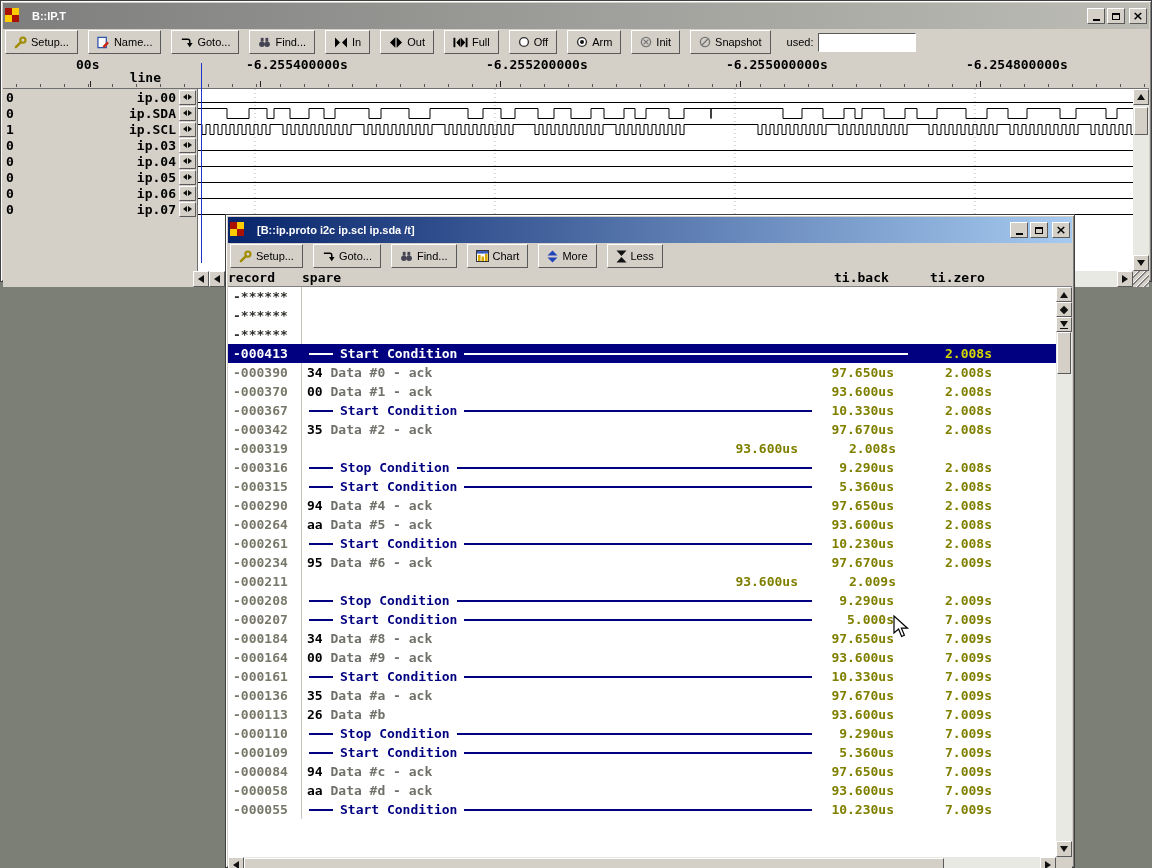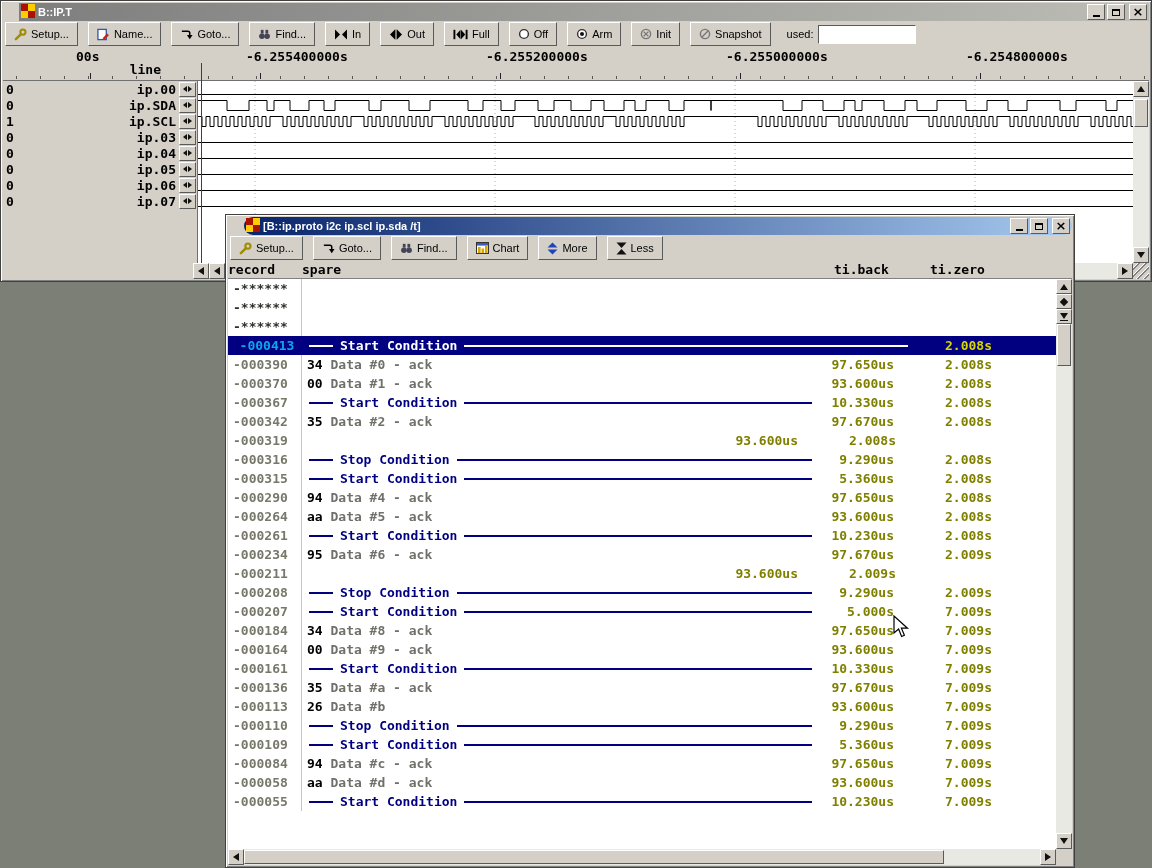--- a/index.html
+++ b/index.html
@@ -3,24 +3,24 @@
 <meta charset="utf-8">
 <style>
   html,body{margin:0;padding:0;}
   #desktop{position:relative;width:1152px;height:868px;background:#7c7f76;overflow:hidden;
            font-family:"Liberation Sans",sans-serif;-webkit-font-smoothing:none;}
   .win{position:absolute;background:#d4d0c8;border:1px solid #404040;
        box-shadow:inset 1px 1px 0 #ffffff, inset -1px -1px 0 #808080;
        padding:2px;box-sizing:border-box;}
 
   
-  .titlebar{height:18px;display:flex;align-items:center;gap:3px;padding:0 2px;color:#fff;
-            font:bold 11px "Liberation Sans",sans-serif;margin-left:16px;}
+  .titlebar{height:26px;display:flex;align-items:center;gap:13px;padding:0 2px;color:#fff;
+            font:bold 11px "Liberation Sans",sans-serif;}
   .titlebar.inactive{background:linear-gradient(90deg,#7e7e7e,#bdbdb6);}
-  .titlebar.active{background:linear-gradient(90deg,#08246b,#a6caf0);border-radius:9px;}
+  .titlebar.active{background:linear-gradient(90deg,#08246b,#a6caf0);}
   .titlebar .title{flex:1;white-space:nowrap;overflow:hidden;}
   .winbtns{display:flex;gap:2px;}
   .winbtn{width:16px;height:14px;background:#d4d0c8;border:1px solid;border-color:#fff #5a5a5a #5a5a5a #fff;
           display:flex;align-items:center;justify-content:center;color:#000;}
   .winbtn.close{margin-left:2px;}
   .g-min{width:7px;height:2px;background:#000;margin-top:7px;}
   .g-max{width:8px;height:7px;border:1px solid #000;border-top:2px solid #000;box-sizing:border-box;}
   .g-close::before{content:"\00D7";font:bold 13px "DejaVu Sans",sans-serif;line-height:12px;}
 
   
@@ -91,21 +91,21 @@
   .byte{color:#000;}
   .spare.cond{display:flex;align-items:center;color:#000080;padding-right:4px;}
   .dash{height:0;border-top:2px solid currentColor;}
   .dash.pre{width:24px;margin:0 7px 0 2px;}
   .dash.fill{flex:1;margin:0 4px 0 7px;}
   .clabel{white-space:nowrap;}
   .cell.back,.cell.zero{color:#808000;text-align:right;}
   .cell.back{padding-right:22px;}
   .cell.zero{padding-right:20px;}
   .prow.sel{background:#000080;}
-  .prow.sel .rec{color:#0ea5e9;border-right-color:#000080;text-align:center;}
+  .prow.sel .rec{color:#ffffff;border-right-color:#000080;}
   .prow.sel .spare.cond{color:#fff;}
   .prow.sel .zero{color:#d6d600;}
 
   #mouse-cursor{position:absolute;left:893px;top:615px;z-index:100;}
 </style>
 </head>
 <body>
 
 <div id="desktop">
 

